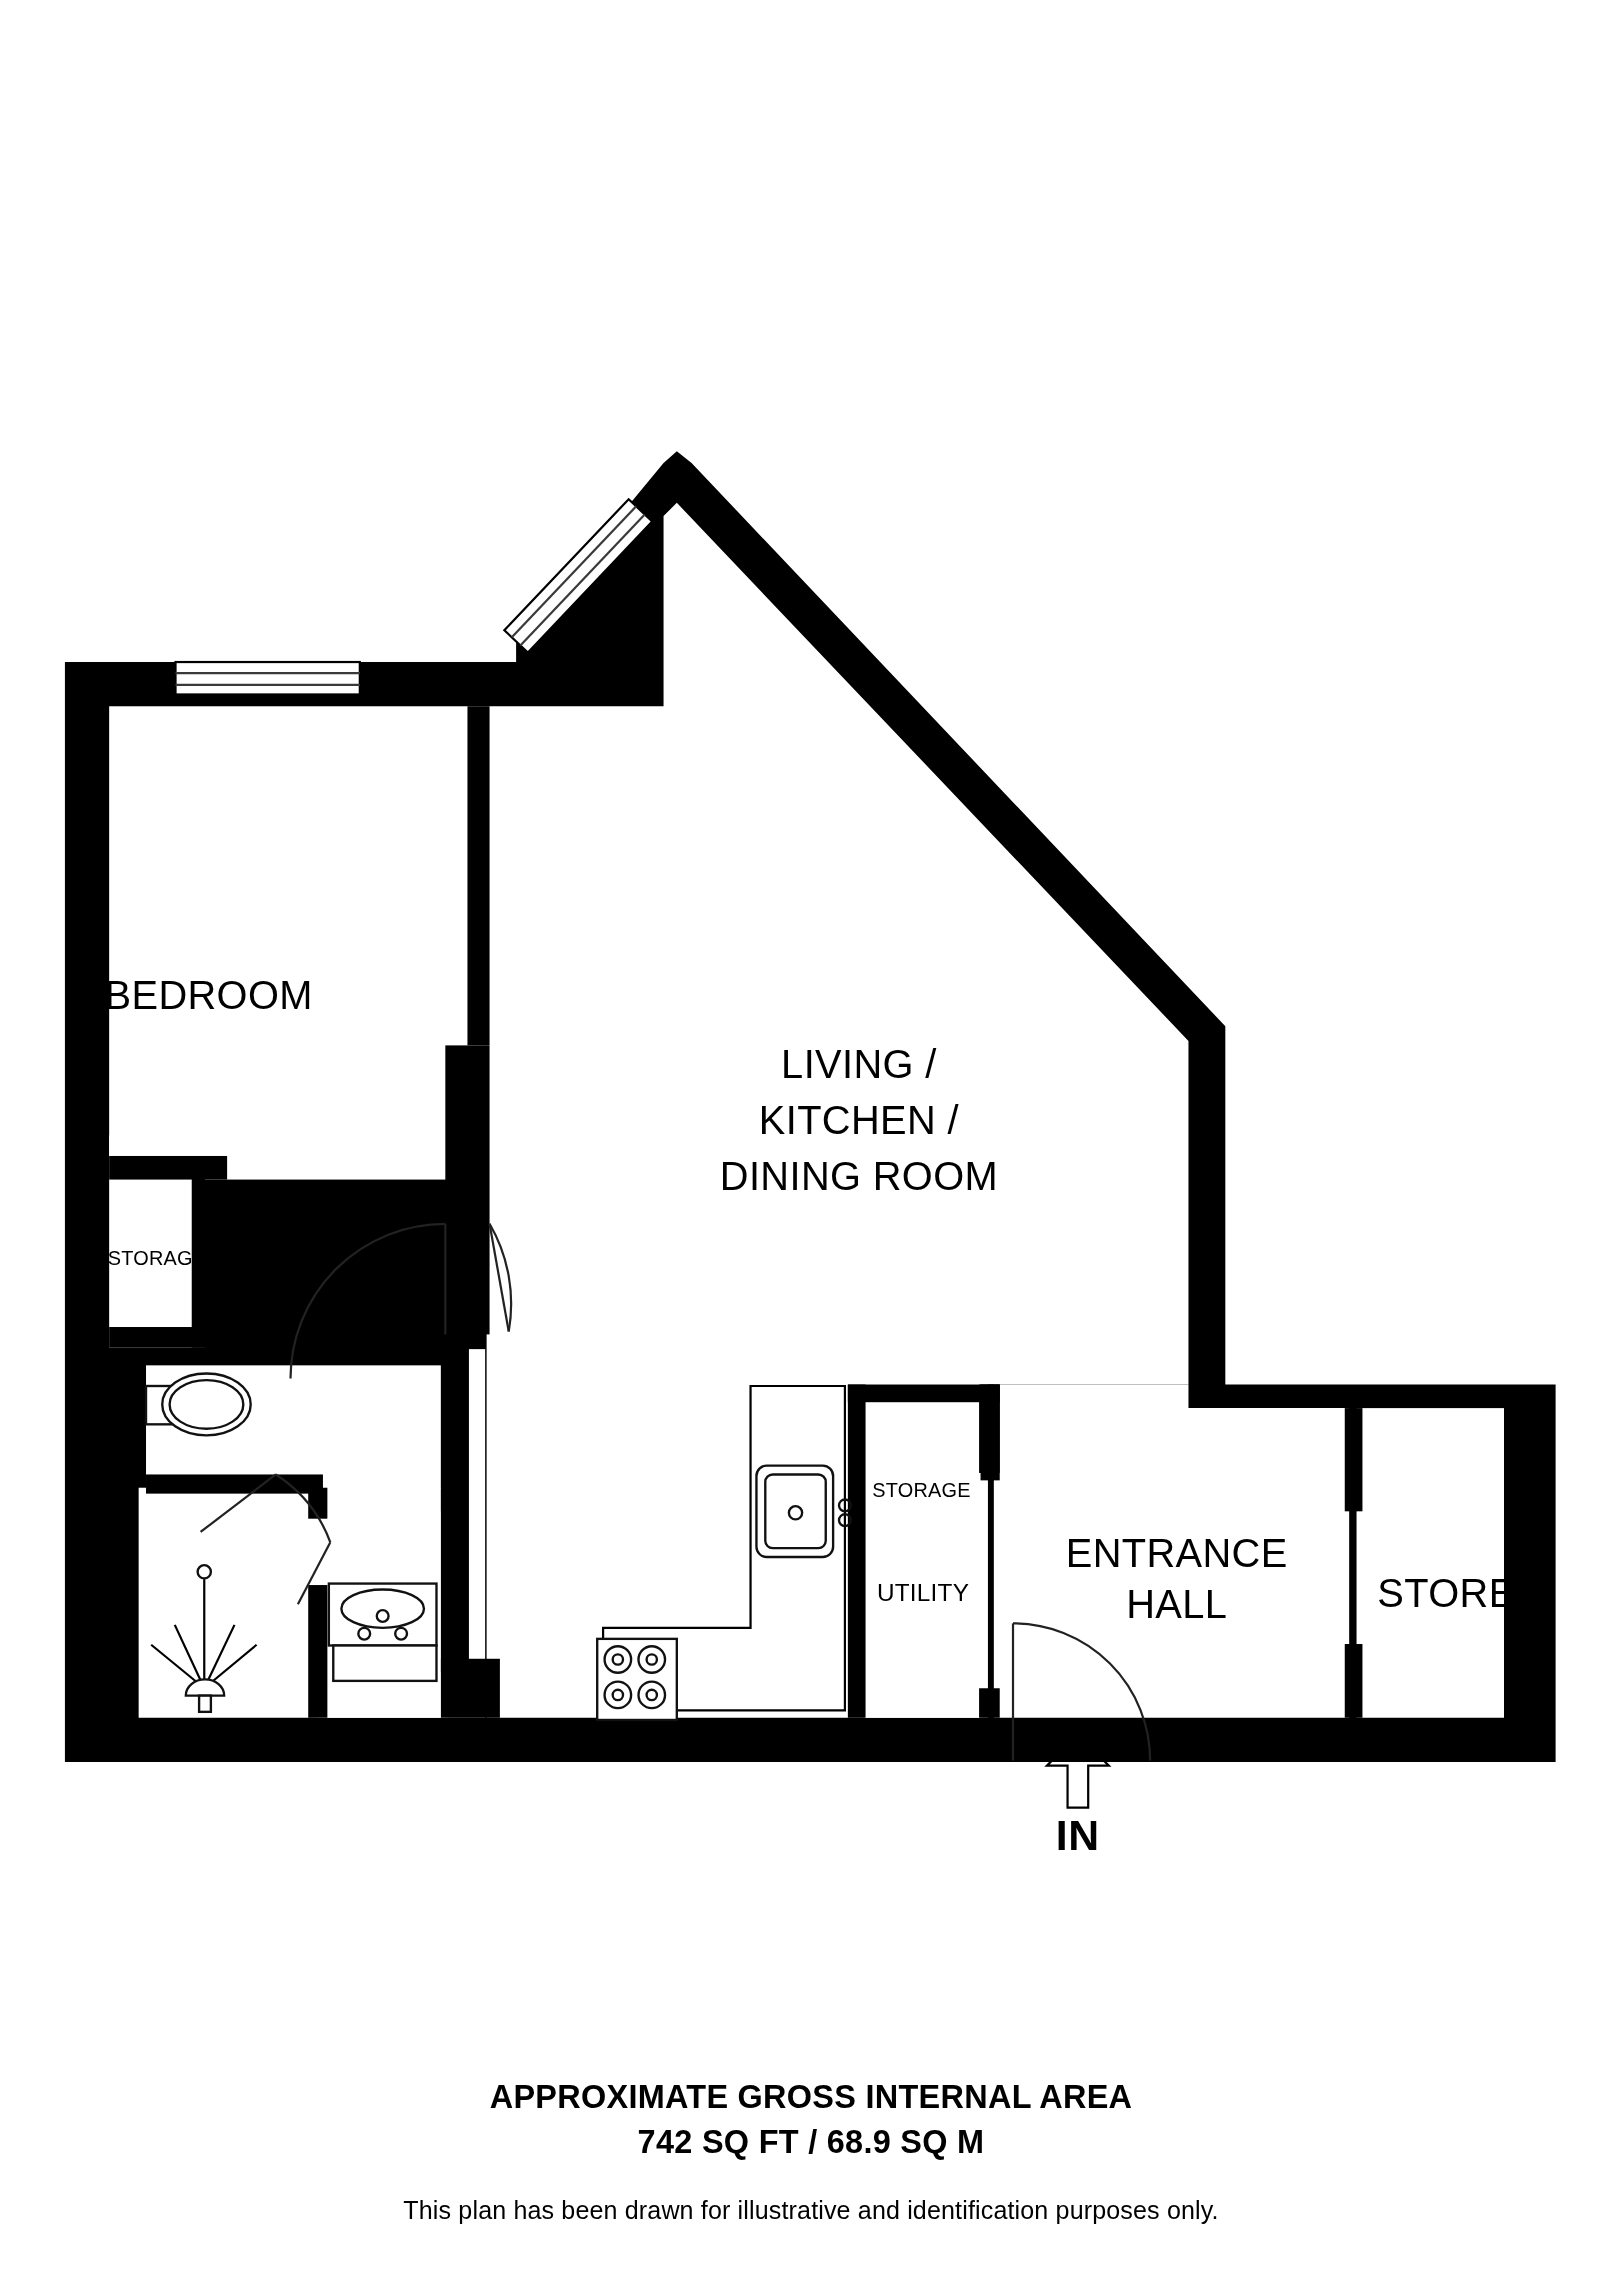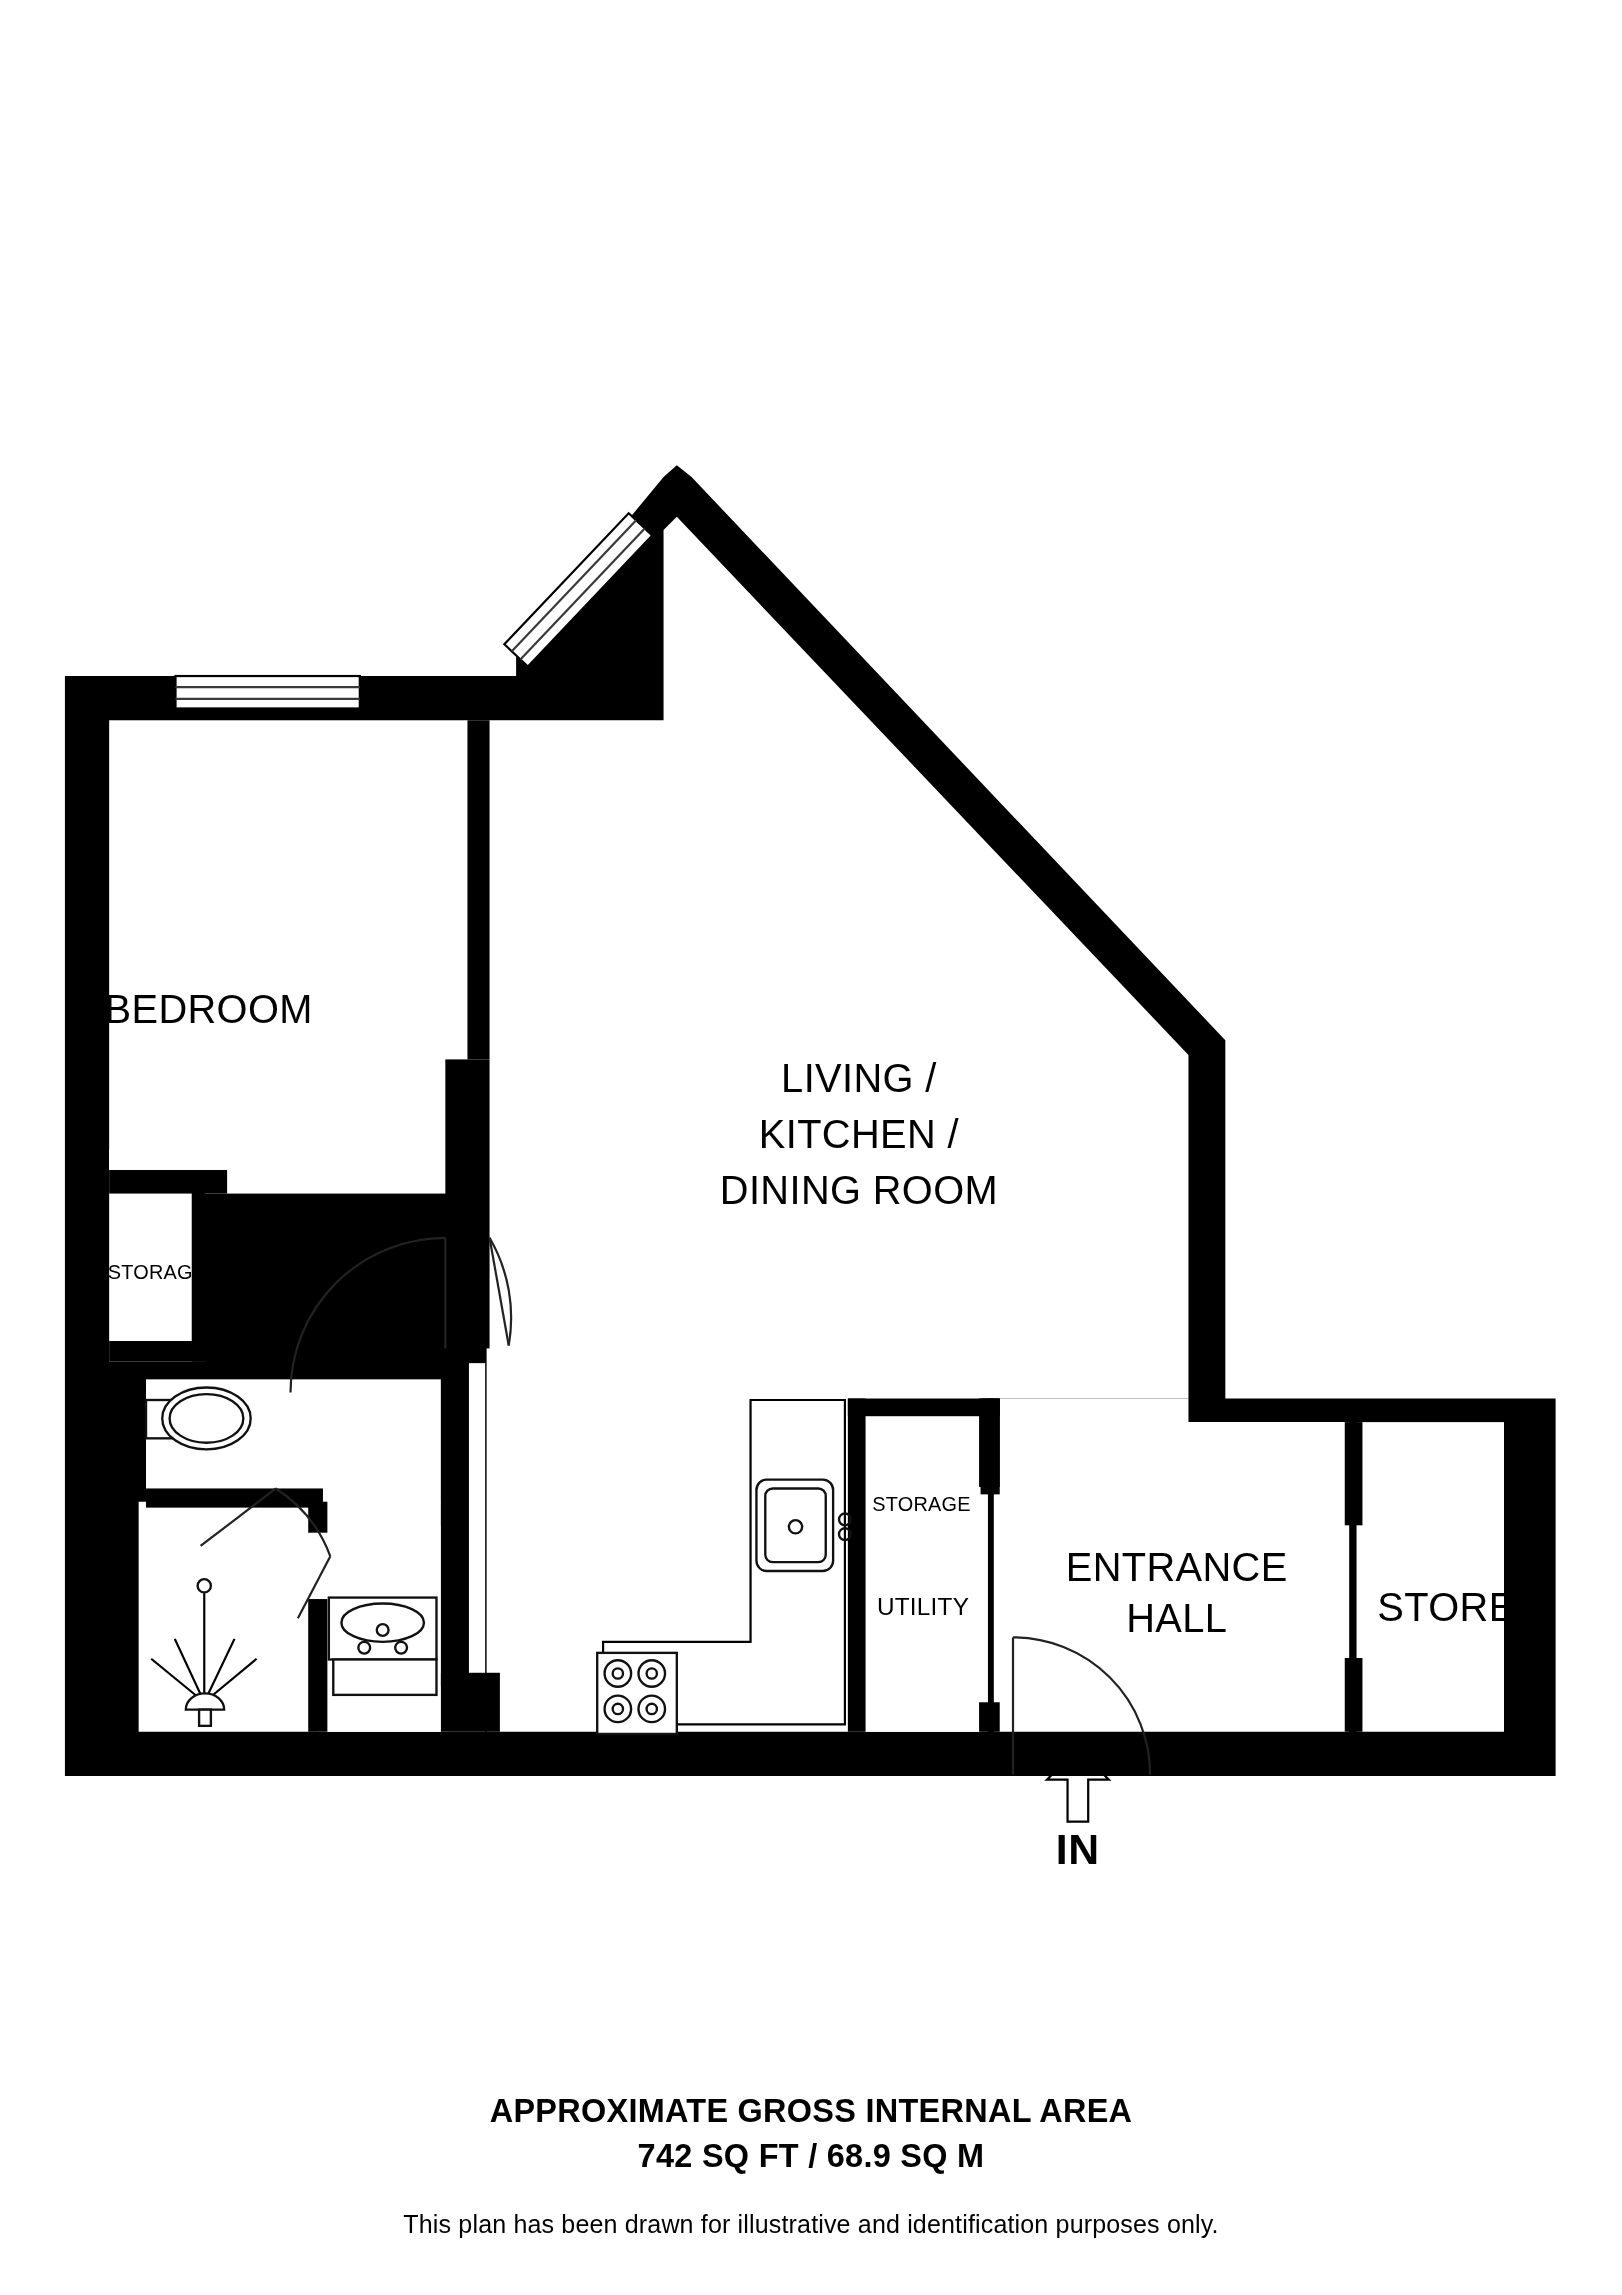--- a/index.html
+++ b/index.html
@@ -10,21 +10,20 @@
   body {
     width: 1622px;
     height: 2295px;
     font-family: "Liberation Sans", sans-serif;
     position: relative;
     overflow: hidden;
   }
   #plan-root {
     position: absolute;
     inset: 0;
-    margin-top: 14px;
   }
   svg#floorplan {
     display: block;
     width: 1622px;
     height: 2295px;
   }
   .wall { fill: #000000; }
   .roomfill { fill: #ffffff; }
   .thin { fill: none; stroke: #000000; stroke-width: 3; }
   .swing { fill: none; stroke: #222222; stroke-width: 3; }

